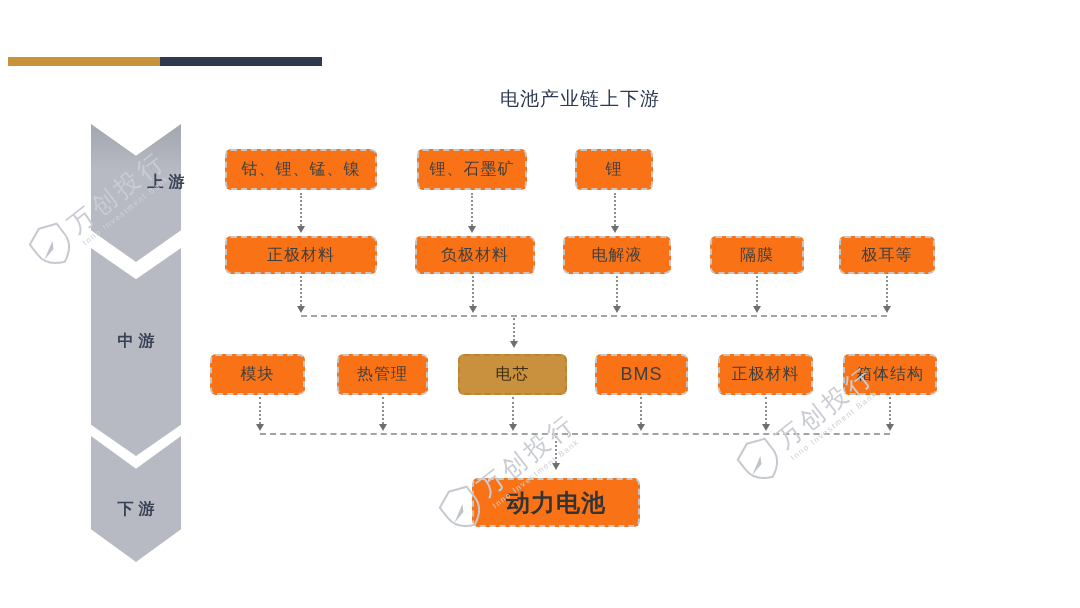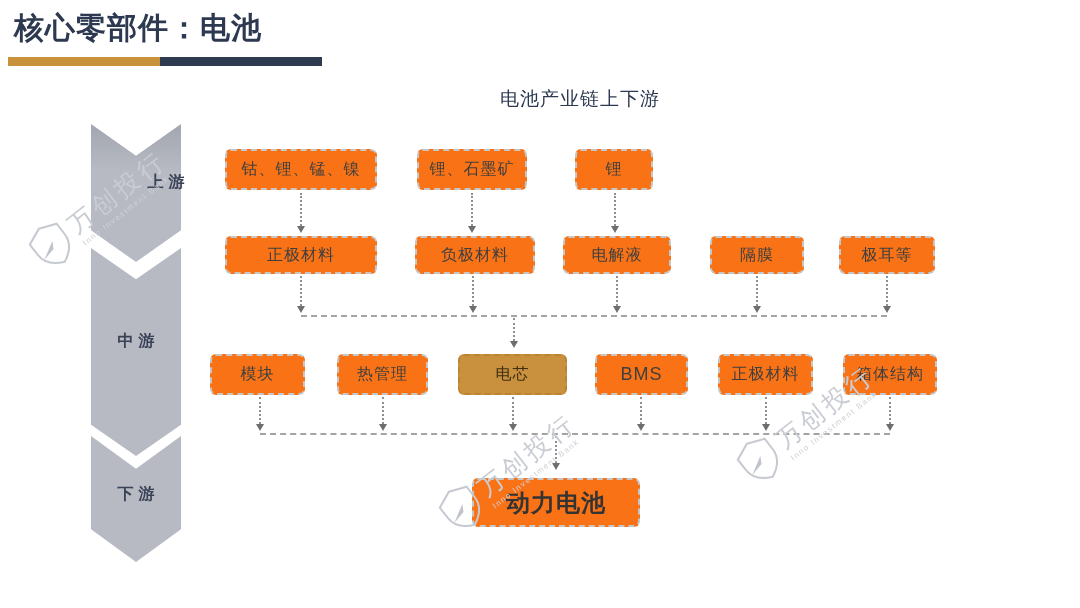--- a/index.html
+++ b/index.html
@@ -61,34 +61,33 @@
     transform:rotate(-38deg);color:#c9ccd3;z-index:6;pointer-events:none;
   }
   .wm-main{font-size:25px;letter-spacing:4px;line-height:1;}
   .wm-sub{font-size:8px;letter-spacing:1.5px;color:#cdd0d6;margin-top:3px;}
 </style>
 </head>
 <body>
 
 <div class="slide">
 
-  <div class="page-title">核心零部件：电池</div>
   <div class="divider">
     <div class="gold"></div>
     <div class="navy"></div>
   </div>
 
   <div class="diagram-title">电池产业链上下游</div>
 
   <div class="chev chev1"></div>
   <div class="chev chev2"></div>
   <div class="chev chev3"></div>
   <div class="stage-label" style="top:172px;margin-left:30px;">上游</div>
   <div class="stage-label" style="top:331px;">中游</div>
-  <div class="stage-label" style="top:484px;">下游</div>
+  <div class="stage-label" style="top:499px;">下游</div>
 
   <div class="bx" style="left:225px;top:149px;width:152px;">钴、锂、锰、镍</div>
   <div class="bx" style="left:417px;top:149px;width:110px;">锂、石墨矿</div>
   <div class="bx" style="left:575px;top:149px;width:78px;">锂</div>
 
   <div class="vline" style="left:300px;top:193px;height:33px;"></div>
   <div class="ah" style="left:297px;top:226px;"></div>
   <div class="vline" style="left:471px;top:193px;height:33px;"></div>
   <div class="ah" style="left:468px;top:226px;"></div>
   <div class="vline" style="left:614px;top:193px;height:33px;"></div>

